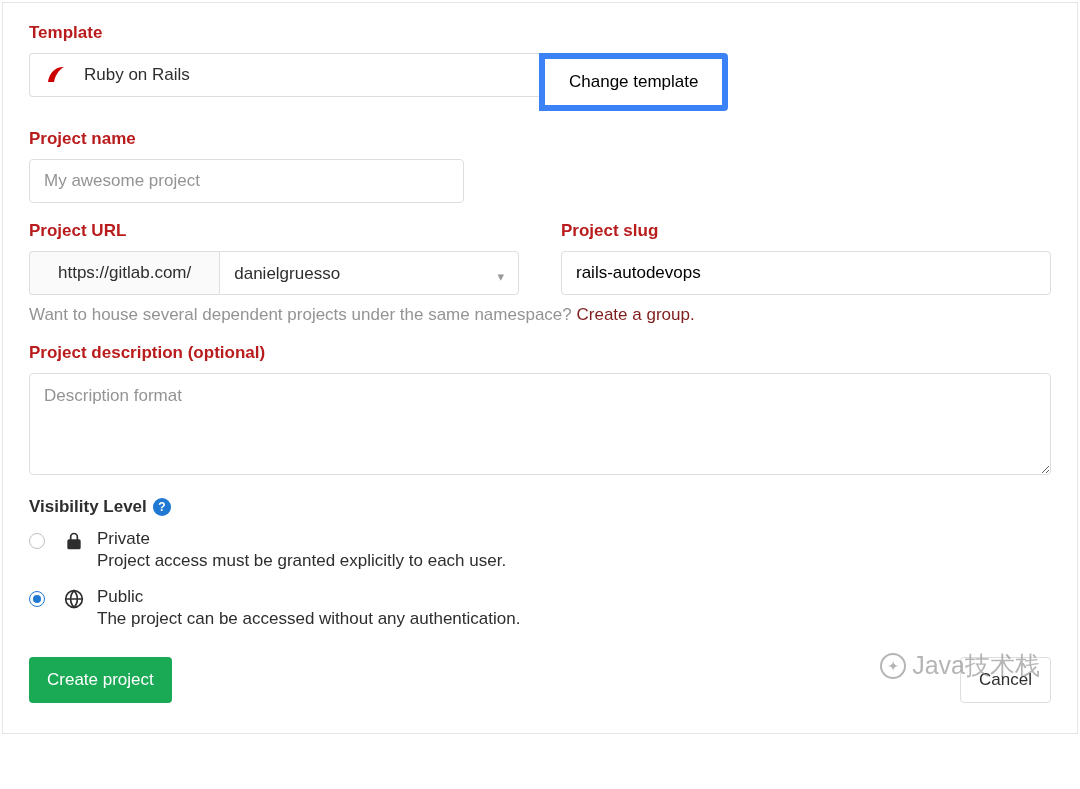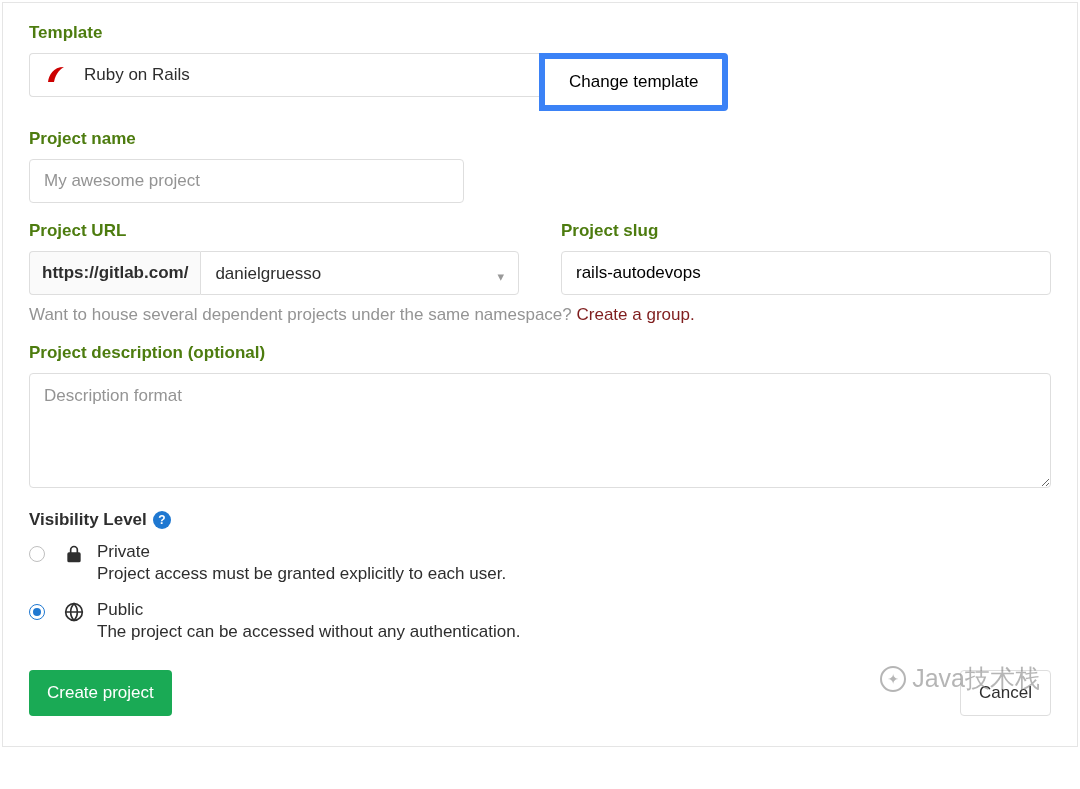--- a/index.html
+++ b/index.html
@@ -12,21 +12,21 @@
     .container {
       border: 1px solid #e5e5e5;
       width: 1076px;
       margin: 2px;
       padding: 20px 26px 30px 26px;
     }
     .form-group { margin-bottom: 18px; }
     .label {
       font-weight: 600;
       font-size: 17px;
-      color: #4d7c0f;
+      color: #b91c1c;
       display: block;
       margin-bottom: 10px;
     }
     .template-row { display: flex; }
     .template-name {
       display: flex;
       align-items: center;
       border: 1px solid #dedede;
       border-right: none;
       border-radius: 4px 0 0 4px;
@@ -65,27 +65,26 @@
     .url-row { display: flex; gap: 42px; }
     .url-col { display: flex; flex-direction: column; }
     .url-col-left { width: 490px; }
     .url-col-right { flex: 1; }
     .url-input-group { display: flex; }
     .url-prefix {
       border: 1px solid #dedede;
       border-right: none;
       border-radius: 4px 0 0 4px;
       background: #fafafa;
-      padding: 10px 12px;
+      padding: 10px 28px;
       font-size: 17px;
       height: 44px;
       display: flex;
       align-items: center;
       color: #2e2e2e;
-      font-weight: bold;
     }
     .namespace-select {
       border: 1px solid #dedede;
       border-radius: 0 4px 4px 0;
       padding: 10px 14px;
       font-size: 17px;
       height: 44px;
       flex: 1;
       display: flex;
       align-items: flex-end;
@@ -107,21 +106,21 @@
       color: #7f1d1d;
       text-decoration: none;
       cursor: pointer;
     }
     .textarea {
       border: 1px solid #dedede;
       border-radius: 4px;
       padding: 12px 14px;
       font-size: 17px;
       width: 100%;
-      height: 115px;
+      height: 102px;
       font-family: inherit;
       resize: both;
     }
     .textarea::placeholder { color: #949494; }
     .visibility-label {
       display: flex;
       align-items: center;
       font-weight: 600;
       font-size: 17px;
       margin-bottom: 12px;

